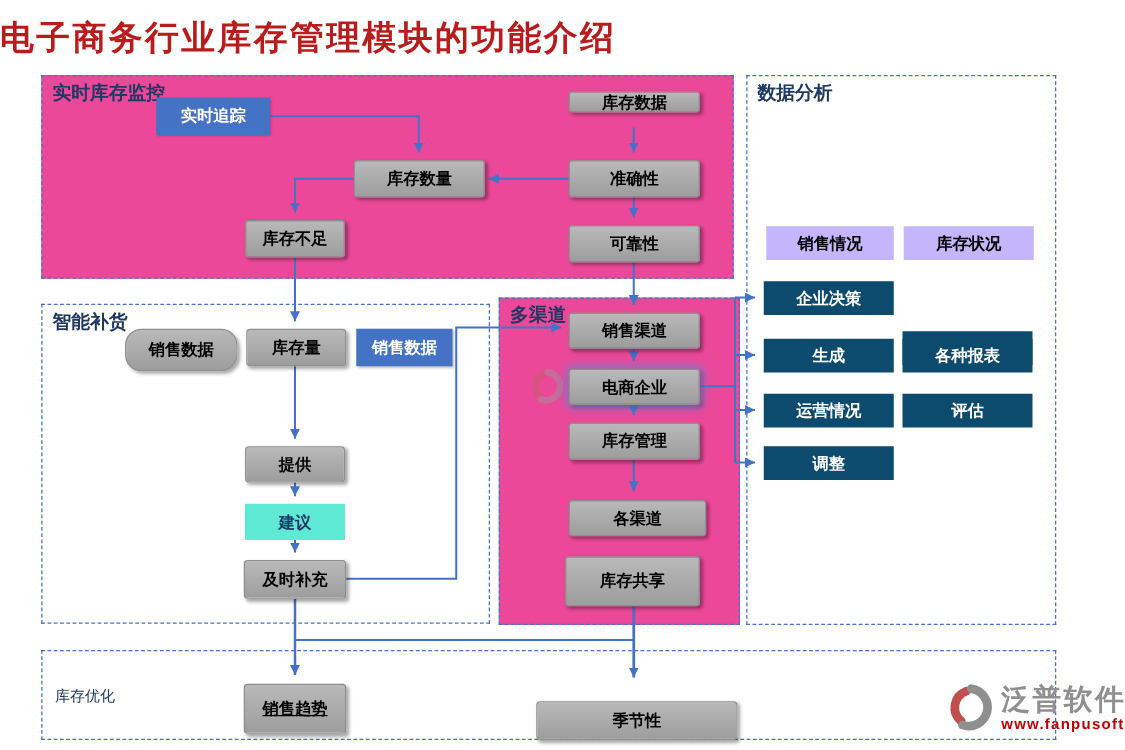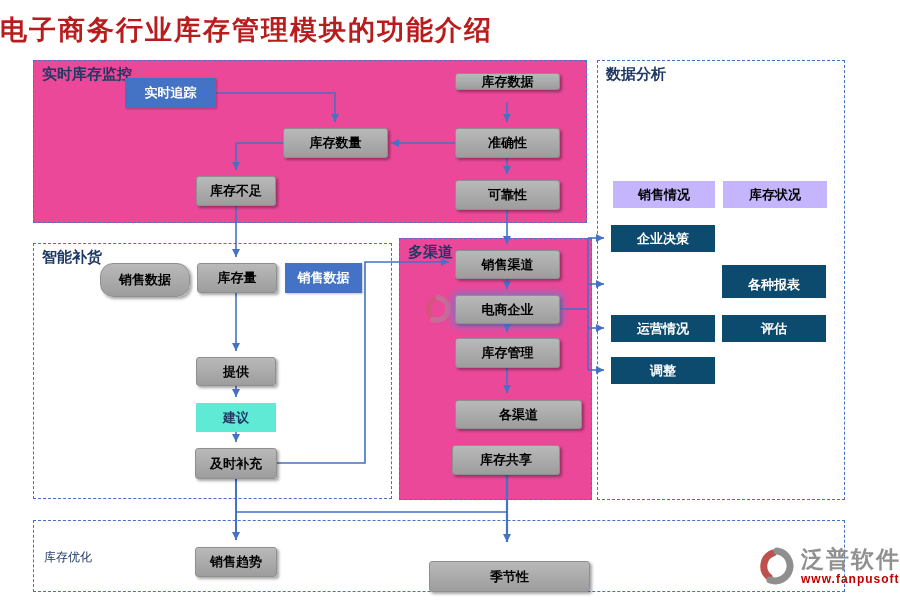--- a/index.html
+++ b/index.html
@@ -98,33 +98,34 @@
   <div class="node gray" style="left:100px;top:263px;width:90px;height:34px;border-radius:13px;">销售数据</div>
   <div class="node gray" style="left:197px;top:263px;width:80px;height:30px;">库存量</div>
   <div class="node blue" style="left:285px;top:263px;width:77px;height:30px;">销售数据</div>
   <div class="node gray" style="left:196px;top:357px;width:80px;height:29px;">提供</div>
   <div class="node ghost" style="left:196px;top:403px;width:80px;height:29px;">建议</div>
   <div class="node gray" style="left:195px;top:448px;width:82px;height:31px;">及时补充</div>
 
   <div class="node gray" style="left:455px;top:250px;width:105px;height:29px;">销售渠道</div>
   <div class="node gray glow" style="left:455px;top:295px;width:105px;height:29px;">电商企业</div>
   <div class="node gray" style="left:455px;top:338px;width:105px;height:30px;">库存管理</div>
-  <div class="node gray" style="left:455px;top:400px;width:127px;height:29px;">各渠道</div>
-  <div class="node gray" style="left:452px;top:445px;width:108px;height:30px;">库存共享</div>
+  <div class="node gray" style="left:455px;top:400px;width:110px;height:29px;">各渠道</div>
+  <div class="node gray" style="left:452px;top:445px;width:108px;height:40px;">库存共享</div>
 
   <div class="node light" style="left:613px;top:181px;width:102px;height:27px;">销售情况</div>
   <div class="node light" style="left:723px;top:181px;width:104px;height:27px;">库存状况</div>
   <div class="node flat-blue" style="left:611px;top:225px;width:104px;height:27px;">企业决策</div>
   <div class="node flat-blue" style="left:722px;top:225px;width:104px;height:27px;margin-top:40px;">提供支持</div>
+  <div class="node flat-blue" style="left:611px;top:271px;width:104px;height:27px;">生成</div>
   <div class="node flat-blue" style="left:722px;top:271px;width:104px;height:27px;">各种报表</div>
   <div class="node flat-blue" style="left:722px;top:315px;width:104px;height:27px;">评估</div>
   <div class="node flat-blue" style="left:611px;top:315px;width:104px;height:27px;">运营情况</div>
   <div class="node flat-blue" style="left:611px;top:357px;width:104px;height:27px;">调整</div>
 
-  <div class="node gray" style="left:195px;top:547px;width:82px;height:30px;">销售趋势</div>
+  <div class="node gray" style="left:195px;top:547px;width:82px;height:40px;text-decoration:underline;">销售趋势</div>
   <div class="node gray" style="left:429px;top:549px;width:161px;height:31px;margin-top:12px;">季节性</div>
 
   <div class="watermark">
     <svg class="brandmark" width="30" height="30" viewBox="0 0 40 40">
       <path d="M11,31 A14,14 0 0 1 15,7" stroke="#c06060" stroke-width="7" fill="none" stroke-linecap="round"></path>
       <path d="M19,5 A15,15 0 1 1 12,34" stroke="#9a9a9a" stroke-width="7" fill="none" stroke-linecap="round"></path>
     </svg>
     <div class="wm-text">
       <div class="wm-name">泛普软件</div>
       <div class="wm-url">www.fanpusoft.com</div>

